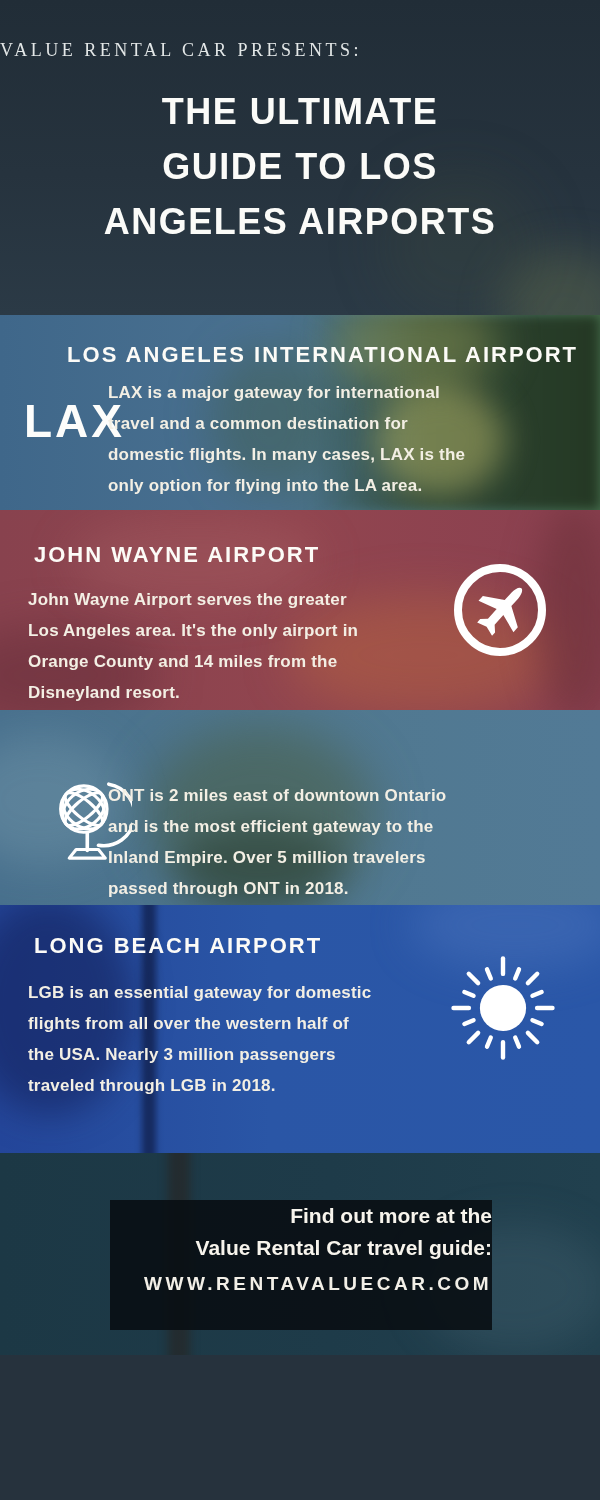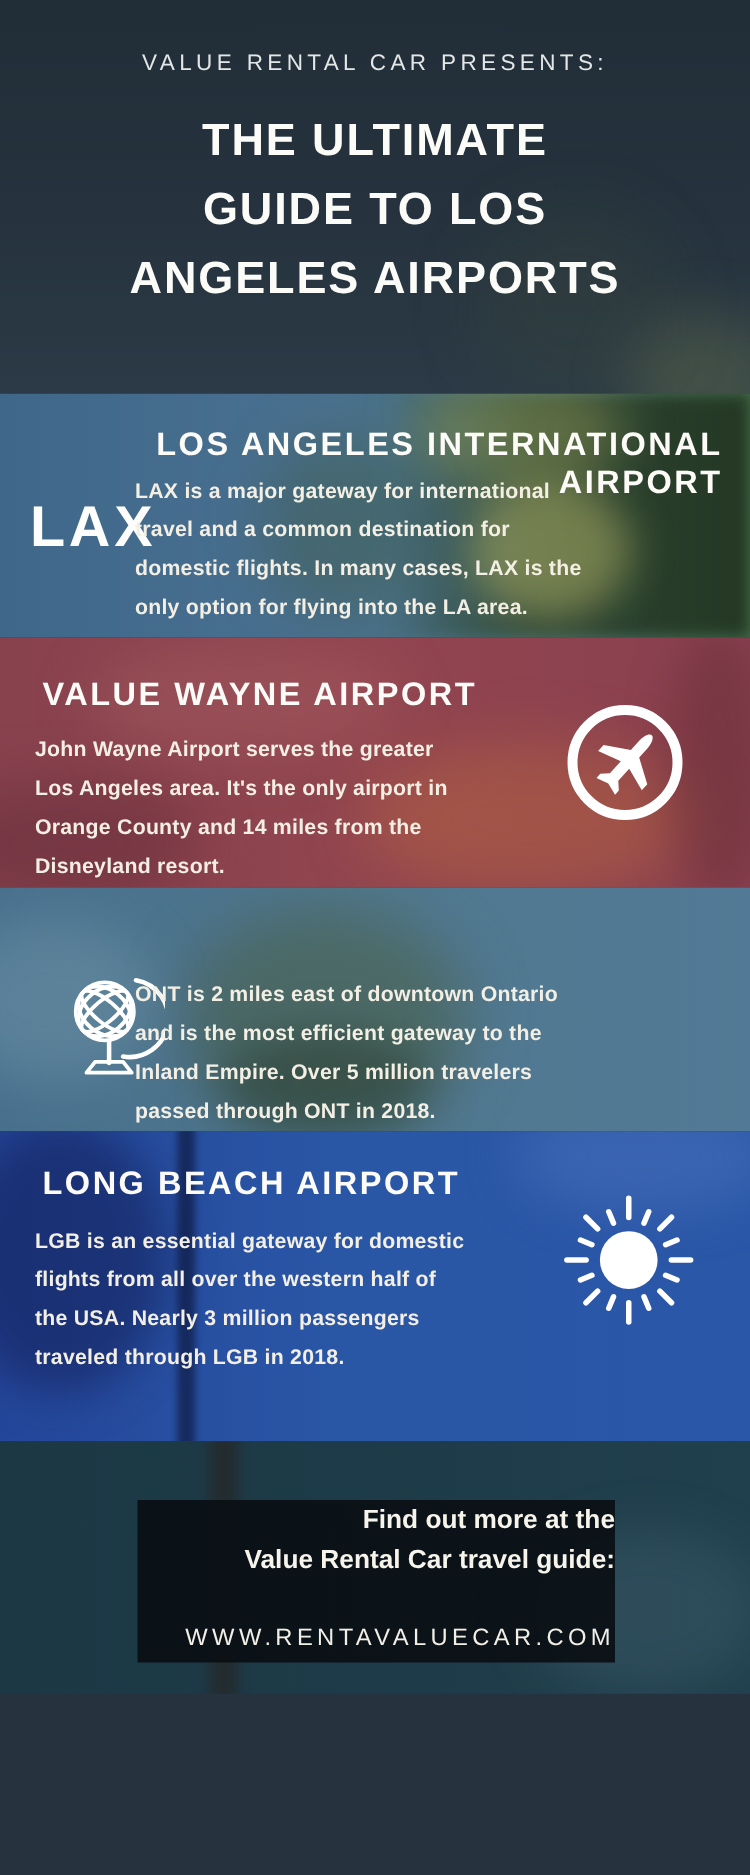--- a/index.html
+++ b/index.html
@@ -9,31 +9,31 @@
     color:#f3efe4;overflow:hidden;background:#26323d;
   }
   .band{position:relative;width:600px;overflow:hidden;}
   .blob{position:absolute;border-radius:50%;pointer-events:none;}
   .trunk{position:absolute;top:-10px;bottom:-10px;pointer-events:none;}
   .prewrap{white-space:pre-line;}
 
   
   .hero{height:315px;background:linear-gradient(180deg,#212d37 0%,#26333e 55%,#2b3a46 100%);}
   .kicker{
-    position:absolute;top:40px;left:0;right:0;text-align:center;
-    font-size:18px;font-weight:400;letter-spacing:3.5px;color:#e3e7e7;
+    position:absolute;top:40px;left:0;right:0;
+    font-size:18px;font-weight:400;letter-spacing:3.5px;color:#e3e7e7;font-family:Liberation Serif, serif;
   }
   .hero-title{
     position:absolute;top:84px;left:0;right:0;margin:0;text-align:center;
     font-size:36px;line-height:55px;font-weight:800;letter-spacing:1.5px;color:#fbfbf8;
   }
 
   
   .band-title{
-    position:absolute;margin:0;font-size:26px;font-weight:800;
+    position:absolute;margin:0;font-size:22px;font-weight:800;
     letter-spacing:2px;color:#fcfbf7;line-height:30px;
   }
   .band-title.t-right{right:22px;text-align:right;}
   .band-title.t-left{left:34px;text-align:left;}
   .body{
     position:absolute;margin:0;font-size:17px;font-weight:700;
     line-height:31px;letter-spacing:.2px;color:#f3efe4;
   }
   .body.t-right{right:22px;text-align:left;width:470px;}
   .body.t-left{left:28px;text-align:left;width:470px;}
@@ -92,21 +92,21 @@
 
   
   .foot{height:202px;background:linear-gradient(90deg,#1c3845 0%,#1e3b49 55%,#21404e 100%);}
   .foot .trunk{left:168px;width:22px;background:rgba(42,30,24,.5);filter:blur(5px);}
   .foot .b1{left:420px;top:70px;width:190px;height:130px;background:rgba(100,132,145,.2);filter:blur(20px);}
   .footer-box{
     position:absolute;left:110px;top:47px;width:382px;height:130px;
     background:rgba(9,14,19,.9);box-sizing:border-box;padding-top:0;text-align:right;
   }
   .footer-msg{margin:0;font-size:21px;line-height:32px;font-weight:600;color:#f7f4ec;}
-  .footer-url{margin-top:36px;font-size:19px;font-weight:400;letter-spacing:3.5px;color:#f2efe7;}
+  .footer-url{margin-top:9px;font-size:19px;font-weight:700;letter-spacing:3.5px;color:#f2efe7;}
 </style>
 </head>
 <body>
 
 <div class="poster">
 
   <header class="band hero">
     <span class="blob" style="left:500px;top:250px;width:130px;height:110px;background:rgba(150,160,80,.22);filter:blur(22px);"></span>
     <span class="blob" style="left:380px;top:170px;width:160px;height:150px;background:rgba(70,85,55,.18);filter:blur(26px);"></span>
     <div class="kicker">VALUE RENTAL CAR PRESENTS:</div>
@@ -126,21 +126,21 @@
 travel and a common destination for
 domestic flights. In many cases, LAX is the
 only option for flying into the LA area.</p>
   </section>
 
   <section class="band s2">
     <span class="blob b1"></span>
     <span class="blob b2"></span>
     <span class="blob b3"></span>
     <span class="blob b4"></span>
-    <h2 class="band-title t-left">VALUE WAYNE AIRPORT</h2>
+    <h2 class="band-title t-left">JOHN WAYNE AIRPORT</h2>
     <p class="body t-left prewrap">John Wayne Airport serves the greater
 Los Angeles area. It's the only airport in
 Orange County and 14 miles from the
 Disneyland resort.</p>
     <svg class="icon icon-plane" viewBox="0 0 100 100">
       <circle cx="50" cy="50" r="42" fill="none" stroke="#ffffff" stroke-width="8"></circle>
       <g transform="rotate(42 50 52)">
         <path fill="#ffffff" d="M50 20 c2.5 0 4.5 5 4.5 10 l0 10 19 11.5 0 6.5 -19 -6 0 13 5.5 5.5 0 4.5 -10 -3 -10 3 0 -4.5 5.5 -5.5 0 -13 -19 6 0 -6.5 19 -11.5 0 -10 c0 -5 2 -10 4.5 -10 z"></path>
       </g>
     </svg>

